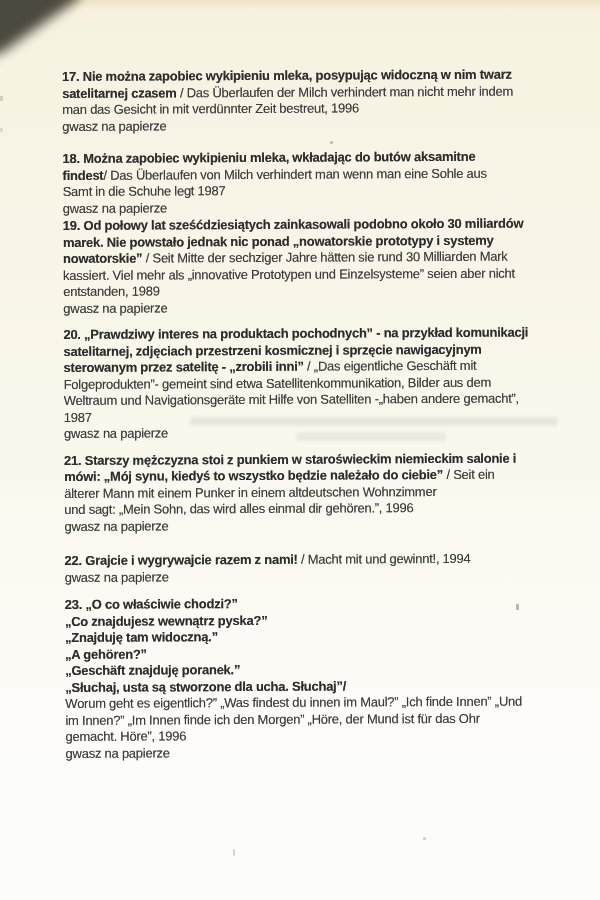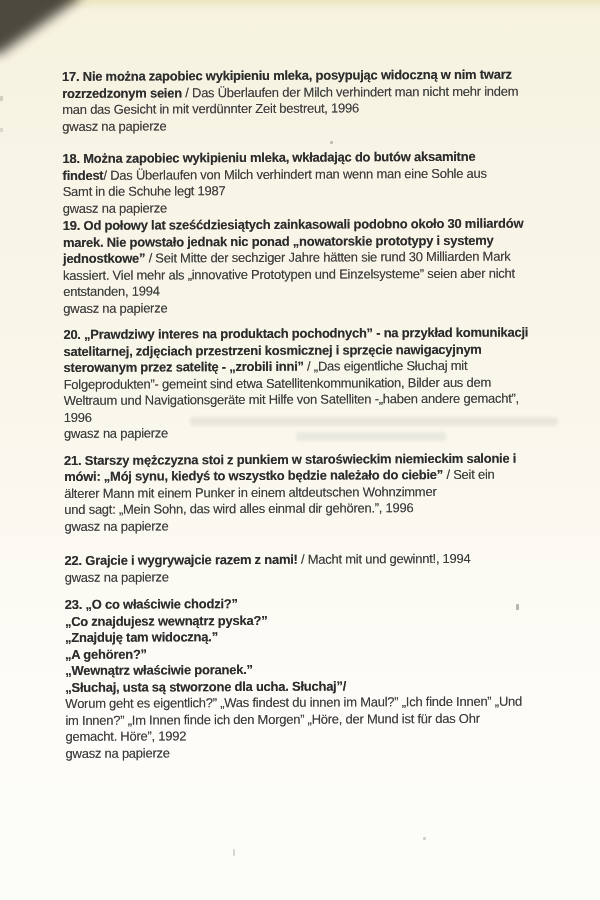--- a/index.html
+++ b/index.html
@@ -46,68 +46,68 @@
 <body>
 
 <div class="top-band"></div>
 <div class="corner-shadow"></div>
 <div class="edge-mark edge-mark-1"></div>
 <div class="edge-mark edge-mark-2"></div>
 
 <div class="doc">
     <div class="item item-17">
       <div class="line"><span class="seg bold">17. Nie można zapobiec wykipieniu mleka, posypując widoczną w nim twarz</span></div>
-      <div class="line"><span class="seg bold">rozrzedzonym seien</span><span class="seg"> / Das Überlaufen der Milch verhindert man nicht mehr indem</span></div>
+      <div class="line"><span class="seg bold">satelitarnej czasem</span><span class="seg"> / Das Überlaufen der Milch verhindert man nicht mehr indem</span></div>
       <div class="line"><span class="seg">man das Gesicht in mit verdünnter Zeit bestreut, 1996</span></div>
       <div class="line"><span class="seg">gwasz na papierze</span></div>
     </div>
     <div class="item item-18">
       <div class="line"><span class="seg bold">18. Można zapobiec wykipieniu mleka, wkładając do butów aksamitne</span></div>
       <div class="line"><span class="seg bold">findest</span><span class="seg">/ Das Überlaufen von Milch verhindert man wenn man eine Sohle aus</span></div>
       <div class="line"><span class="seg">Samt in die Schuhe legt 1987</span></div>
       <div class="line"><span class="seg">gwasz na papierze</span></div>
     </div>
     <div class="item item-19">
       <div class="line"><span class="seg bold">19. Od połowy lat sześćdziesiątych zainkasowali podobno około 30 miliardów</span></div>
       <div class="line"><span class="seg bold">marek. Nie powstało jednak nic ponad „nowatorskie prototypy i systemy</span></div>
-      <div class="line"><span class="seg bold">jednostkowe”</span><span class="seg"> / Seit Mitte der sechziger Jahre hätten sie rund 30 Milliarden Mark</span></div>
+      <div class="line"><span class="seg bold">nowatorskie”</span><span class="seg"> / Seit Mitte der sechziger Jahre hätten sie rund 30 Milliarden Mark</span></div>
       <div class="line"><span class="seg">kassiert. Viel mehr als „innovative Prototypen und Einzelsysteme” seien aber nicht</span></div>
-      <div class="line"><span class="seg">entstanden, 1994</span></div>
+      <div class="line"><span class="seg">entstanden, 1989</span></div>
       <div class="line"><span class="seg">gwasz na papierze</span></div>
     </div>
     <div class="item item-20">
       <div class="line"><span class="seg bold">20. „Prawdziwy interes na produktach pochodnych” - na przykład komunikacji</span></div>
       <div class="line"><span class="seg bold">satelitarnej, zdjęciach przestrzeni kosmicznej i sprzęcie nawigacyjnym</span></div>
-      <div class="line"><span class="seg bold">sterowanym przez satelitę - „zrobili inni”</span><span class="seg"> / „Das eigentliche Słuchaj mit</span></div>
+      <div class="line"><span class="seg bold">sterowanym przez satelitę - „zrobili inni”</span><span class="seg"> / „Das eigentliche Geschäft mit</span></div>
       <div class="line"><span class="seg">Folgeprodukten”- gemeint sind etwa Satellitenkommunikation, Bilder aus dem</span></div>
       <div class="line"><span class="seg">Weltraum und Navigationsgeräte mit Hilfe von Satelliten -„haben andere gemacht”,</span></div>
-      <div class="line"><span class="seg">1996</span></div>
+      <div class="line"><span class="seg">1987</span></div>
       <div class="line"><span class="seg">gwasz na papierze</span></div>
     </div>
     <div class="item item-21">
       <div class="line"><span class="seg bold">21. Starszy mężczyzna stoi z punkiem w staroświeckim niemieckim salonie i</span></div>
       <div class="line"><span class="seg bold">mówi: „Mój synu, kiedyś to wszystko będzie należało do ciebie”</span><span class="seg"> / Seit ein</span></div>
       <div class="line"><span class="seg">älterer Mann mit einem Punker in einem altdeutschen Wohnzimmer</span></div>
       <div class="line"><span class="seg">und sagt: „Mein Sohn, das wird alles einmal dir gehören.”, 1996</span></div>
       <div class="line"><span class="seg">gwasz na papierze</span></div>
     </div>
     <div class="item item-22">
       <div class="line"><span class="seg bold">22. Grajcie i wygrywajcie razem z nami!</span><span class="seg"> / Macht mit und gewinnt!, 1994</span></div>
       <div class="line"><span class="seg">gwasz na papierze</span></div>
     </div>
     <div class="item item-23">
       <div class="line"><span class="seg bold">23. „O co właściwie chodzi?”</span></div>
       <div class="line"><span class="seg bold">„Co znajdujesz wewnątrz pyska?”</span></div>
       <div class="line"><span class="seg bold">„Znajduję tam widoczną.”</span></div>
       <div class="line"><span class="seg bold">„A gehören?”</span></div>
-      <div class="line"><span class="seg bold">„Wewnątrz właściwie poranek.”</span></div>
+      <div class="line"><span class="seg bold">„Geschäft znajduję poranek.”</span></div>
       <div class="line"><span class="seg bold">„Słuchaj, usta są stworzone dla ucha. Słuchaj”/</span></div>
       <div class="line"><span class="seg">Worum geht es eigentlich?” „Was findest du innen im Maul?” „Ich finde Innen” „Und</span></div>
       <div class="line"><span class="seg">im Innen?” „Im Innen finde ich den Morgen” „Höre, der Mund ist für das Ohr</span></div>
-      <div class="line"><span class="seg">gemacht. Höre”, 1992</span></div>
+      <div class="line"><span class="seg">gemacht. Höre”, 1996</span></div>
       <div class="line"><span class="seg">gwasz na papierze</span></div>
     </div>
   </div>
 
 <div class="ghost ghost-1"></div>
 <div class="ghost ghost-2"></div>
 <div class="speck speck-1"></div>
 <div class="speck speck-2"></div>
 <div class="speck speck-3"></div>
 <div class="speck speck-4"></div>

